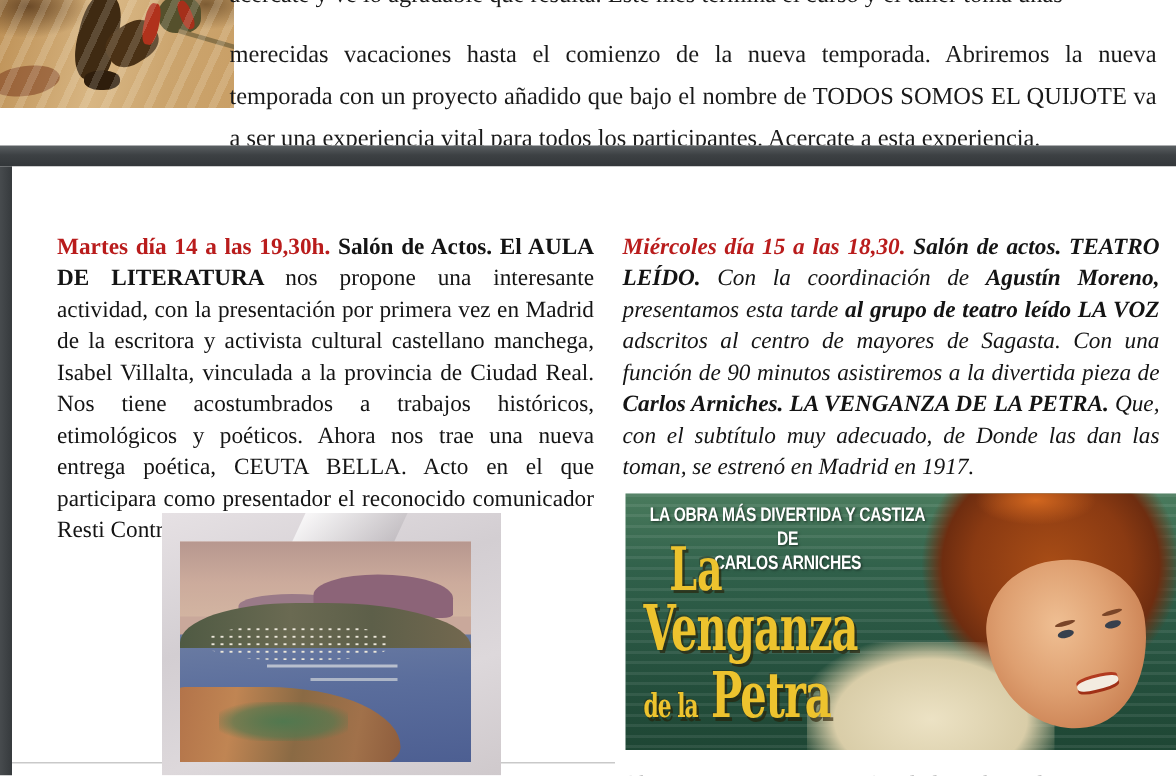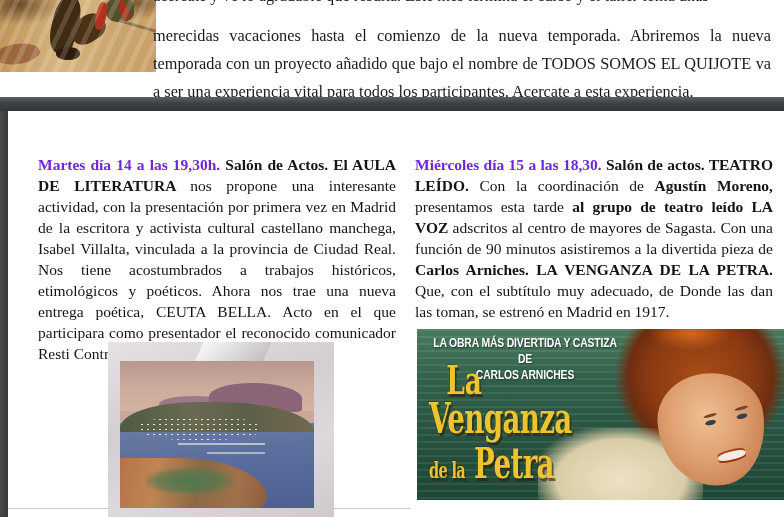--- a/index.html
+++ b/index.html
@@ -43,22 +43,22 @@
   .q-smudge{position:absolute;left:-6px;top:44px;width:46px;height:20px;background:#7a3a1e;
           opacity:.55;border-radius:50%;transform:rotate(-8deg);}
 
   
   .page2{position:absolute;left:8px;top:111px;width:776px;height:406px;background:#fff;overflow:hidden;}
   .faint-rule{position:absolute;left:0;top:397px;width:402px;height:1px;background:#c9c9c9;}
 
   .col{position:absolute;top:27px;width:358px;font-size:15.5px;line-height:21px;
        text-align:justify;color:#141414;}
   .col-left{left:30px;}
-  .col-right{left:407px;}
-  .red-bold{color:#6d28d9;font-weight:bold;}
+  .col-right{left:407px;font-style:italic;}
+  .red-bold{color:#b91c1c;font-weight:bold;}
   .bold{font-weight:bold;}
 
   
   .photo-paper{position:absolute;left:100px;top:231px;width:226px;height:175px;z-index:3;
     background:linear-gradient(160deg,#e6e1e4 0%,#d3ced2 38%,#ddd8db 68%,#cfc9cc 100%);}
   .photo-paper::before{content:"";position:absolute;left:40%;top:0;width:30%;height:14%;
     background:linear-gradient(120deg,rgba(255,255,255,.8),rgba(170,165,170,.5));
     transform:skewX(-25deg);}
   .photo-painting{position:absolute;left:12px;top:19px;width:194px;height:147px;overflow:hidden;background:#c9a89b;}
   .pp-sky{position:absolute;left:0;top:0;width:100%;height:34%;

